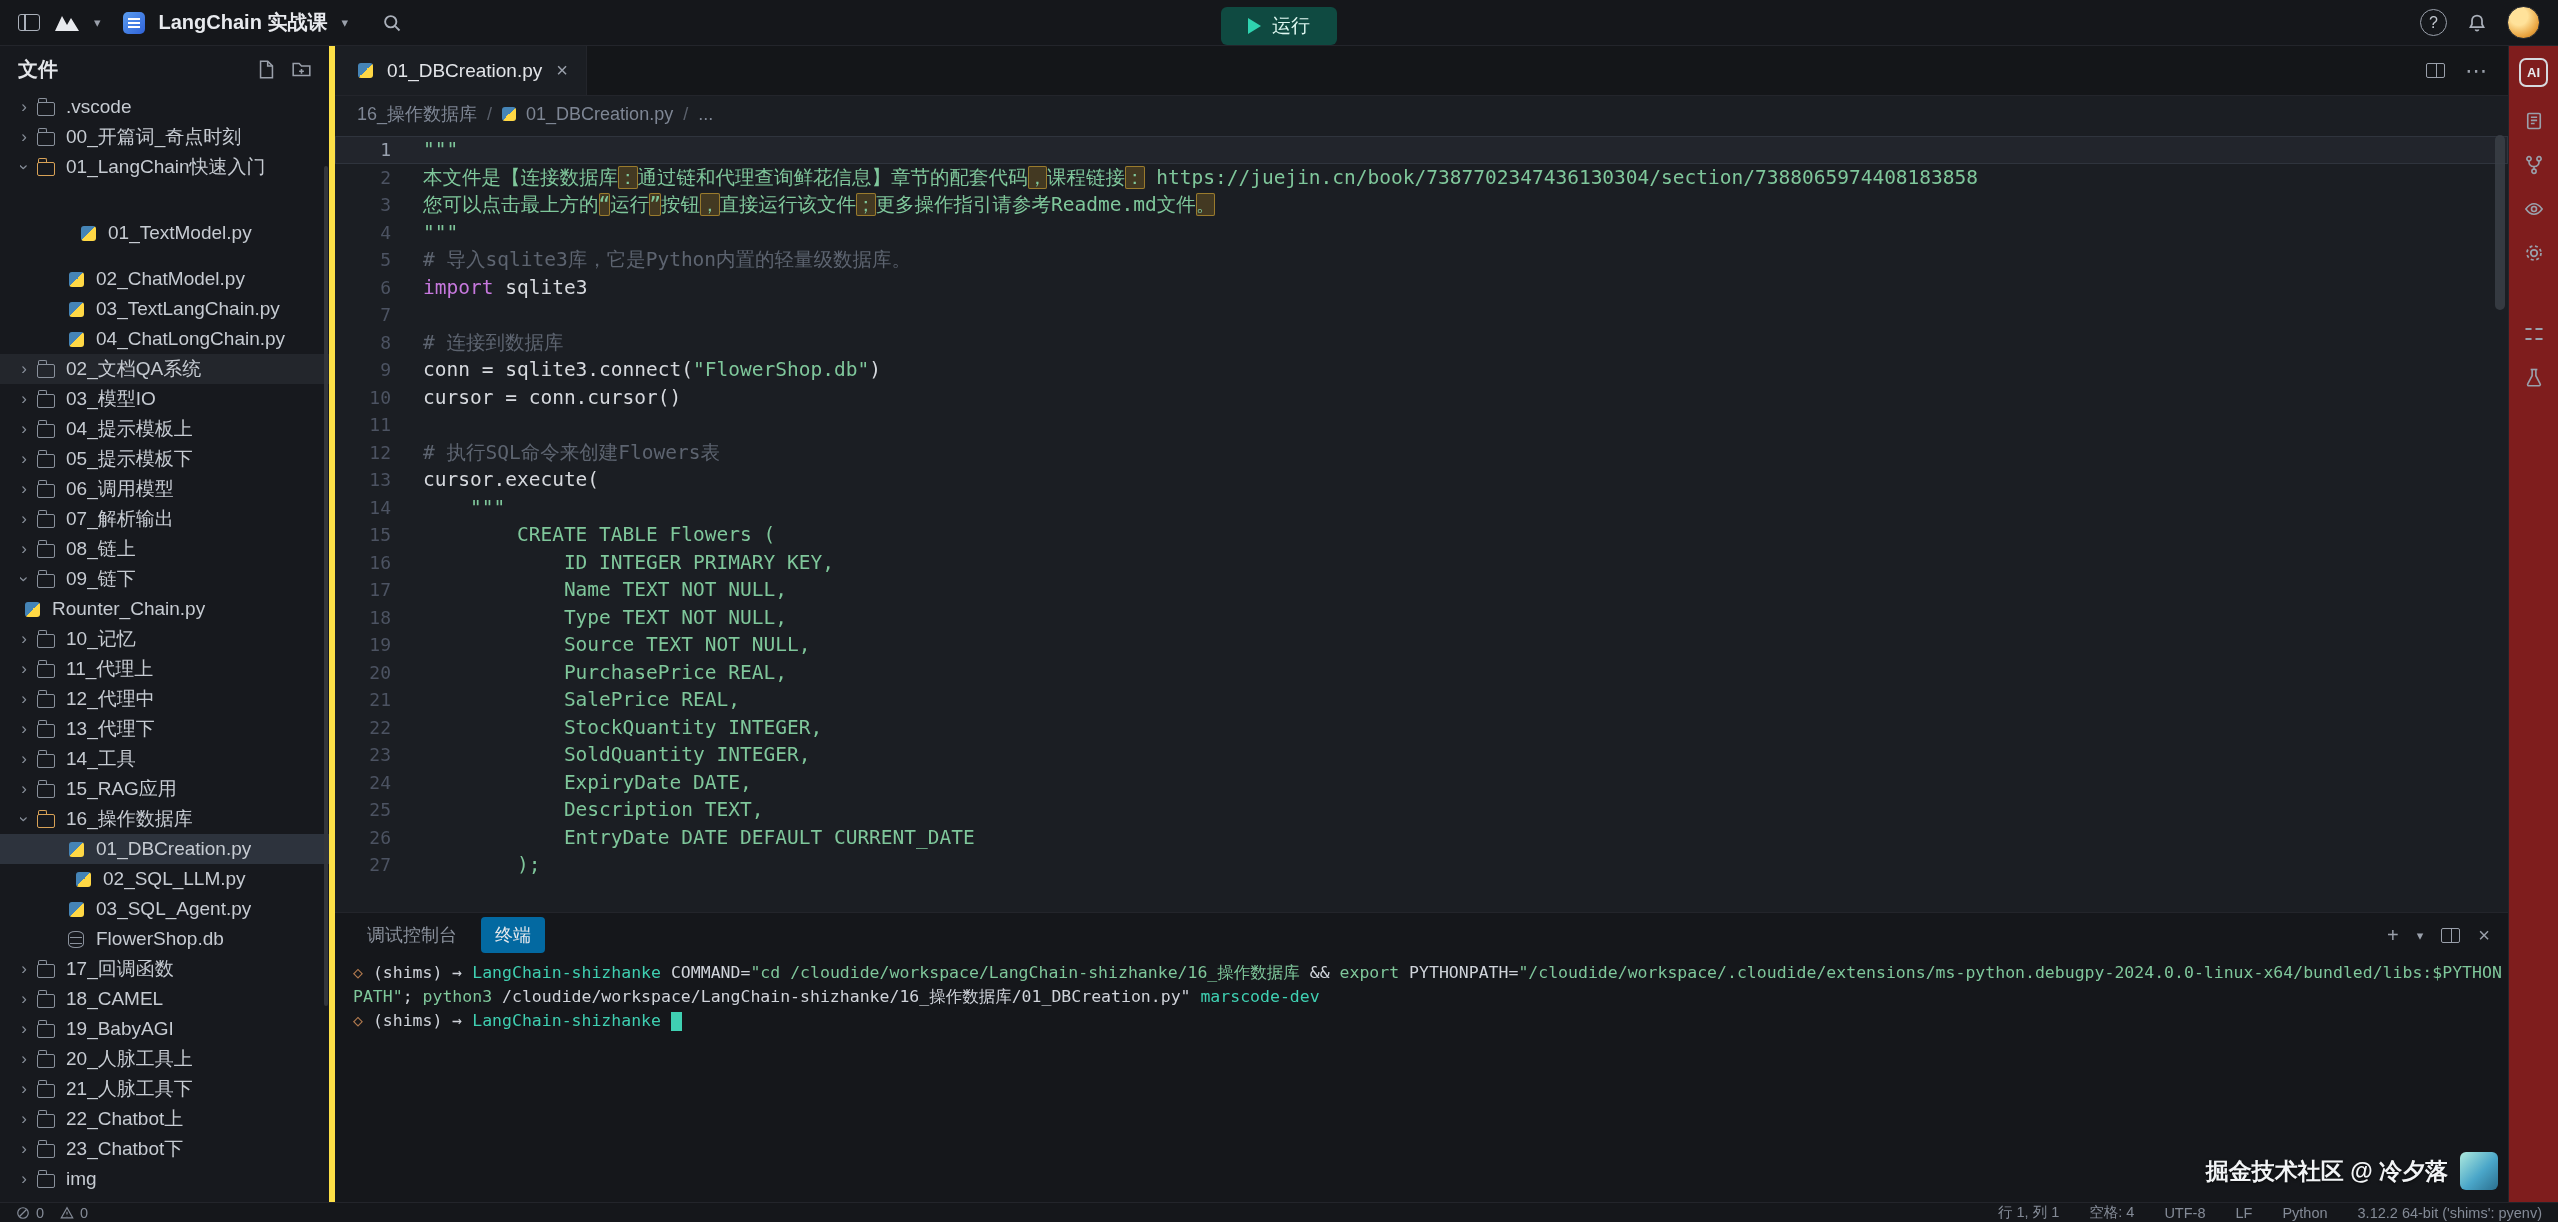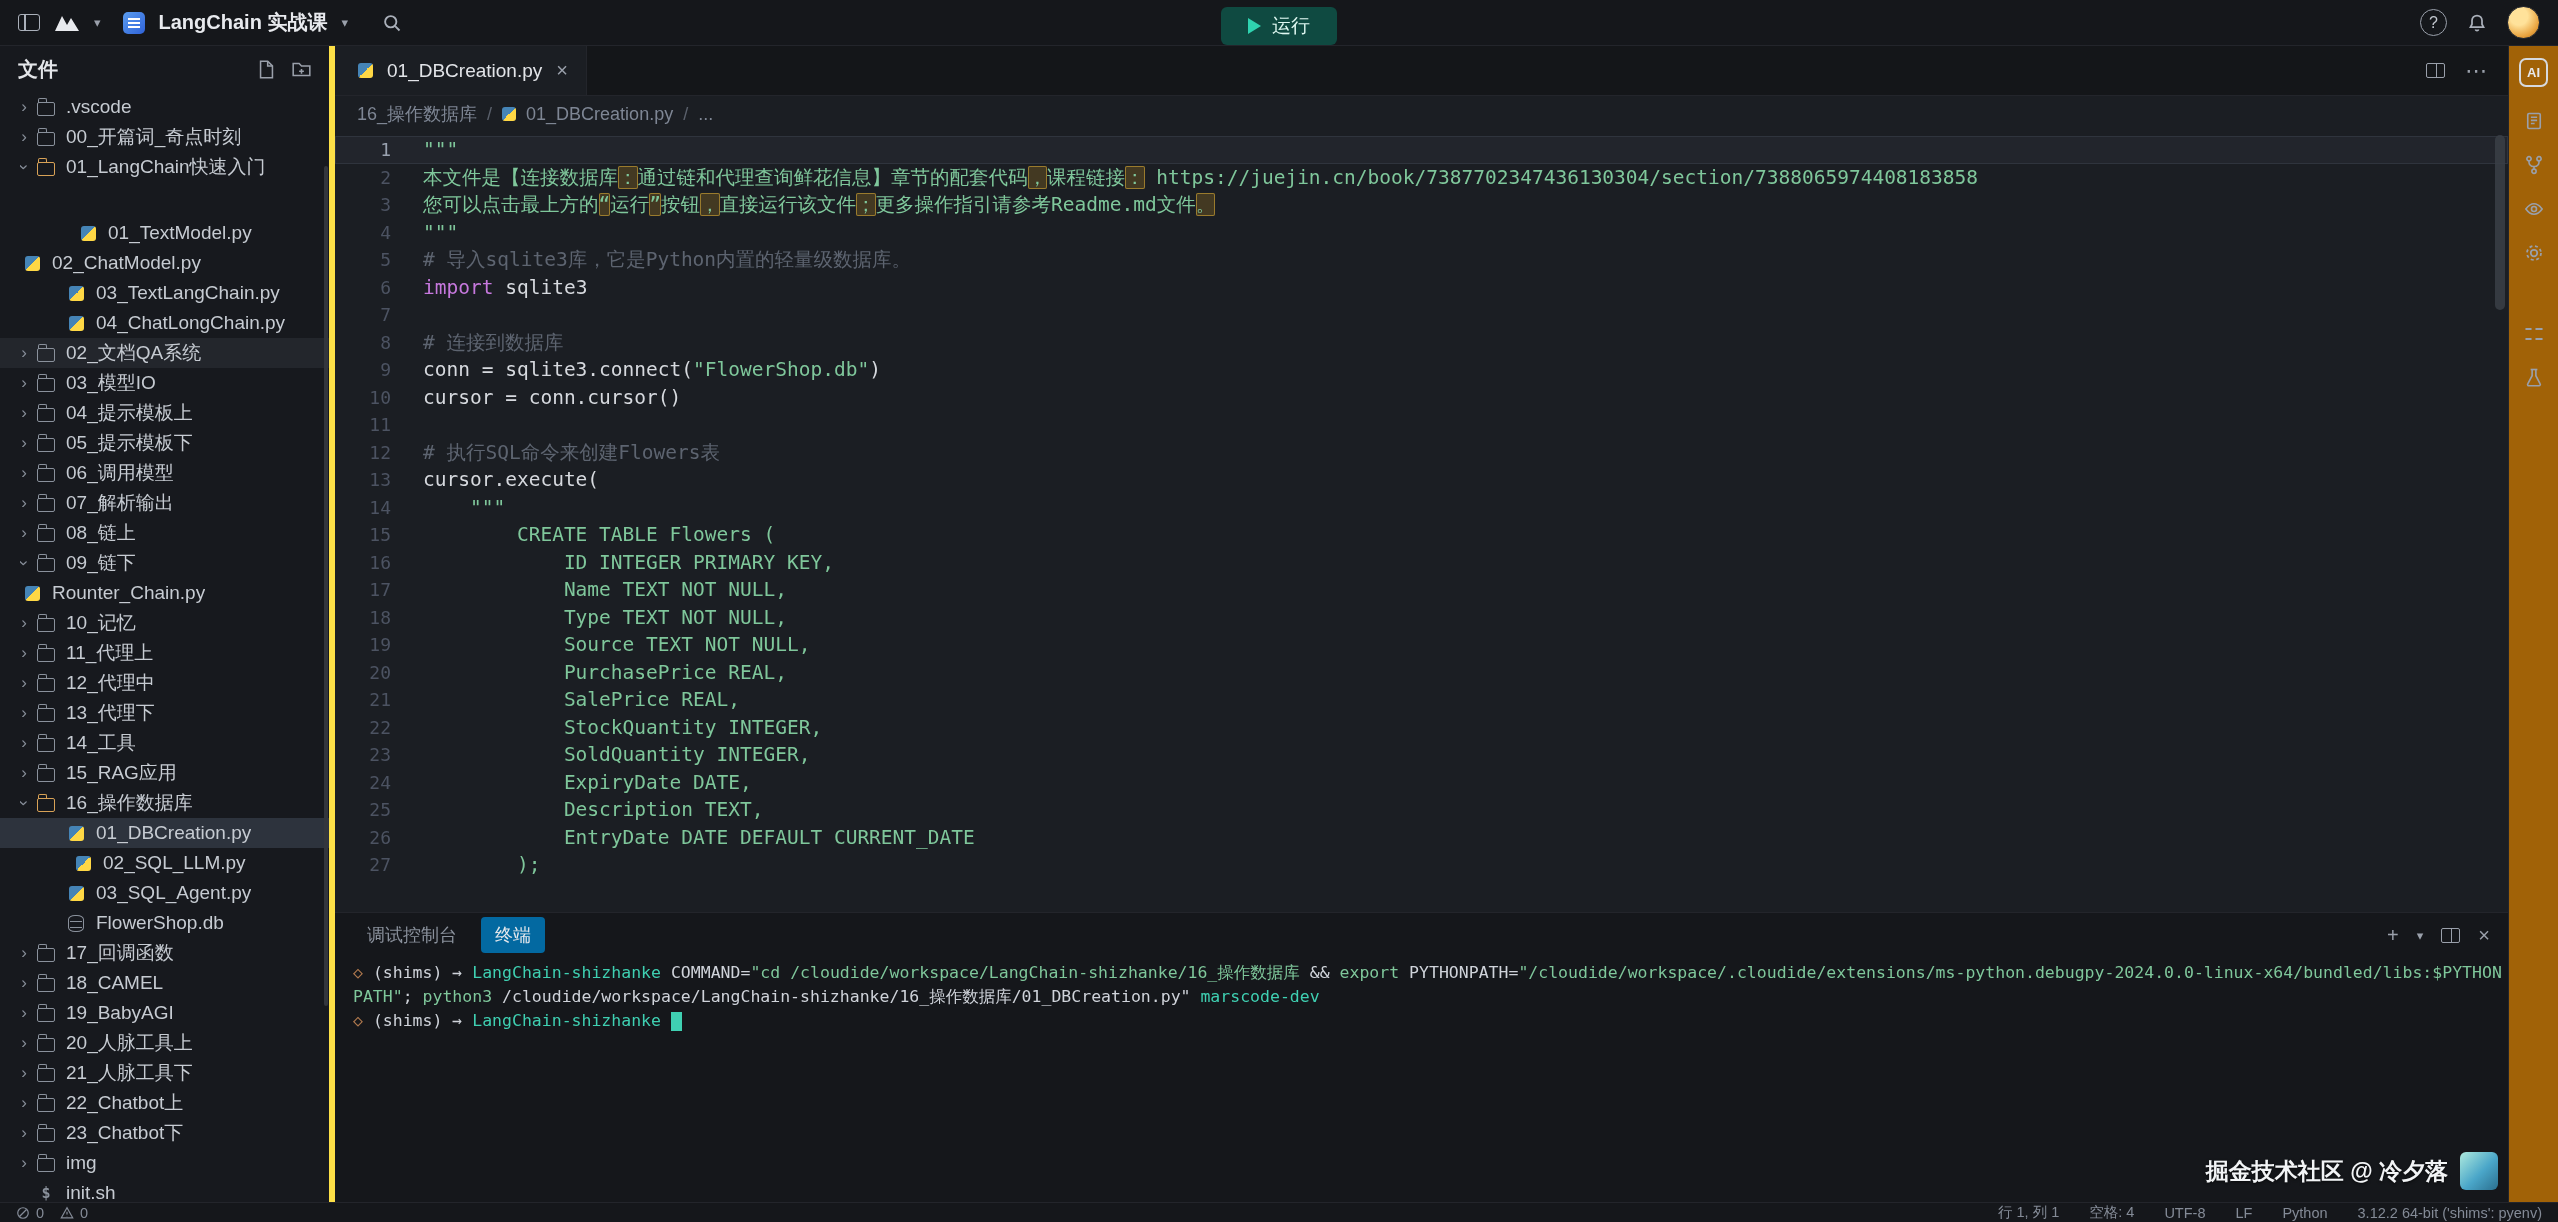--- a/index.html
+++ b/index.html
@@ -98,21 +98,21 @@
 .terminal{flex:1;padding:4px 18px;font-family:"DejaVu Sans Mono","Liberation Mono",monospace;
   font-size:16.5px;line-height:24px}
 .tl{white-space:pre;height:24px}
 .t-pln{color:#cfd3da}
 .t-teal{color:#3fd0b2}
 .t-grn{color:#7fc79b}
 .t-dim{color:#b0794e}
 .t-cursor{display:inline-block;width:11px;height:19px;background:#3fd0b2;vertical-align:middle}
 
 
-.rightbar{width:50px;flex:none;background:#a16207;border-left:1px solid #23252b;display:flex;flex-direction:column;
+.rightbar{width:50px;flex:none;background:#7f1d1d;border-left:1px solid #23252b;display:flex;flex-direction:column;
   align-items:center;padding-top:12px;gap:24px}
 .ai-badge{width:29px;height:29px;border:2px solid #d6d9de;border-radius:7px;display:flex;align-items:center;
   justify-content:center;font-size:13px;font-weight:bold;color:#e8eaee;cursor:pointer}
 .rb-icon{display:flex;align-items:center;justify-content:center;cursor:pointer}
 .rb-gap{height:14px}
 .grid-icon{width:18px;height:18px;display:grid;grid-template-columns:1fr 1fr;gap:3px}
 .grid-icon span{background:transparent;border:1.6px solid #9aa0ab;border-radius:2px}
 
 
 .statusbar{height:20px;flex:none;background:#15171b;border-top:1px solid #23252b;display:flex;align-items:center;
@@ -201,21 +201,21 @@
           <div class="trow" style="padding-left: 14px;">
             <span class="chev open">›</span>
             <span class="fi fi-folder accent"></span>
             <span class="lbl">01_LangChain快速入门</span>
           </div>
           <div class="trow" style="padding-left: 56px; margin-top: 36px;">
             <span class="chev"></span>
             <span class="fi fi-py"></span>
             <span class="lbl">01_TextModel.py</span>
           </div>
-          <div class="trow" style="">
+          <div class="trow" style="padding-left: 44px; margin-top: 16px;">
             <span class="chev"></span>
             <span class="fi fi-py"></span>
             <span class="lbl">02_ChatModel.py</span>
           </div>
           <div class="trow" style="padding-left: 44px;">
             <span class="chev"></span>
             <span class="fi fi-py"></span>
             <span class="lbl">03_TextLangChain.py</span>
           </div>
           <div class="trow" style="padding-left: 44px;">

